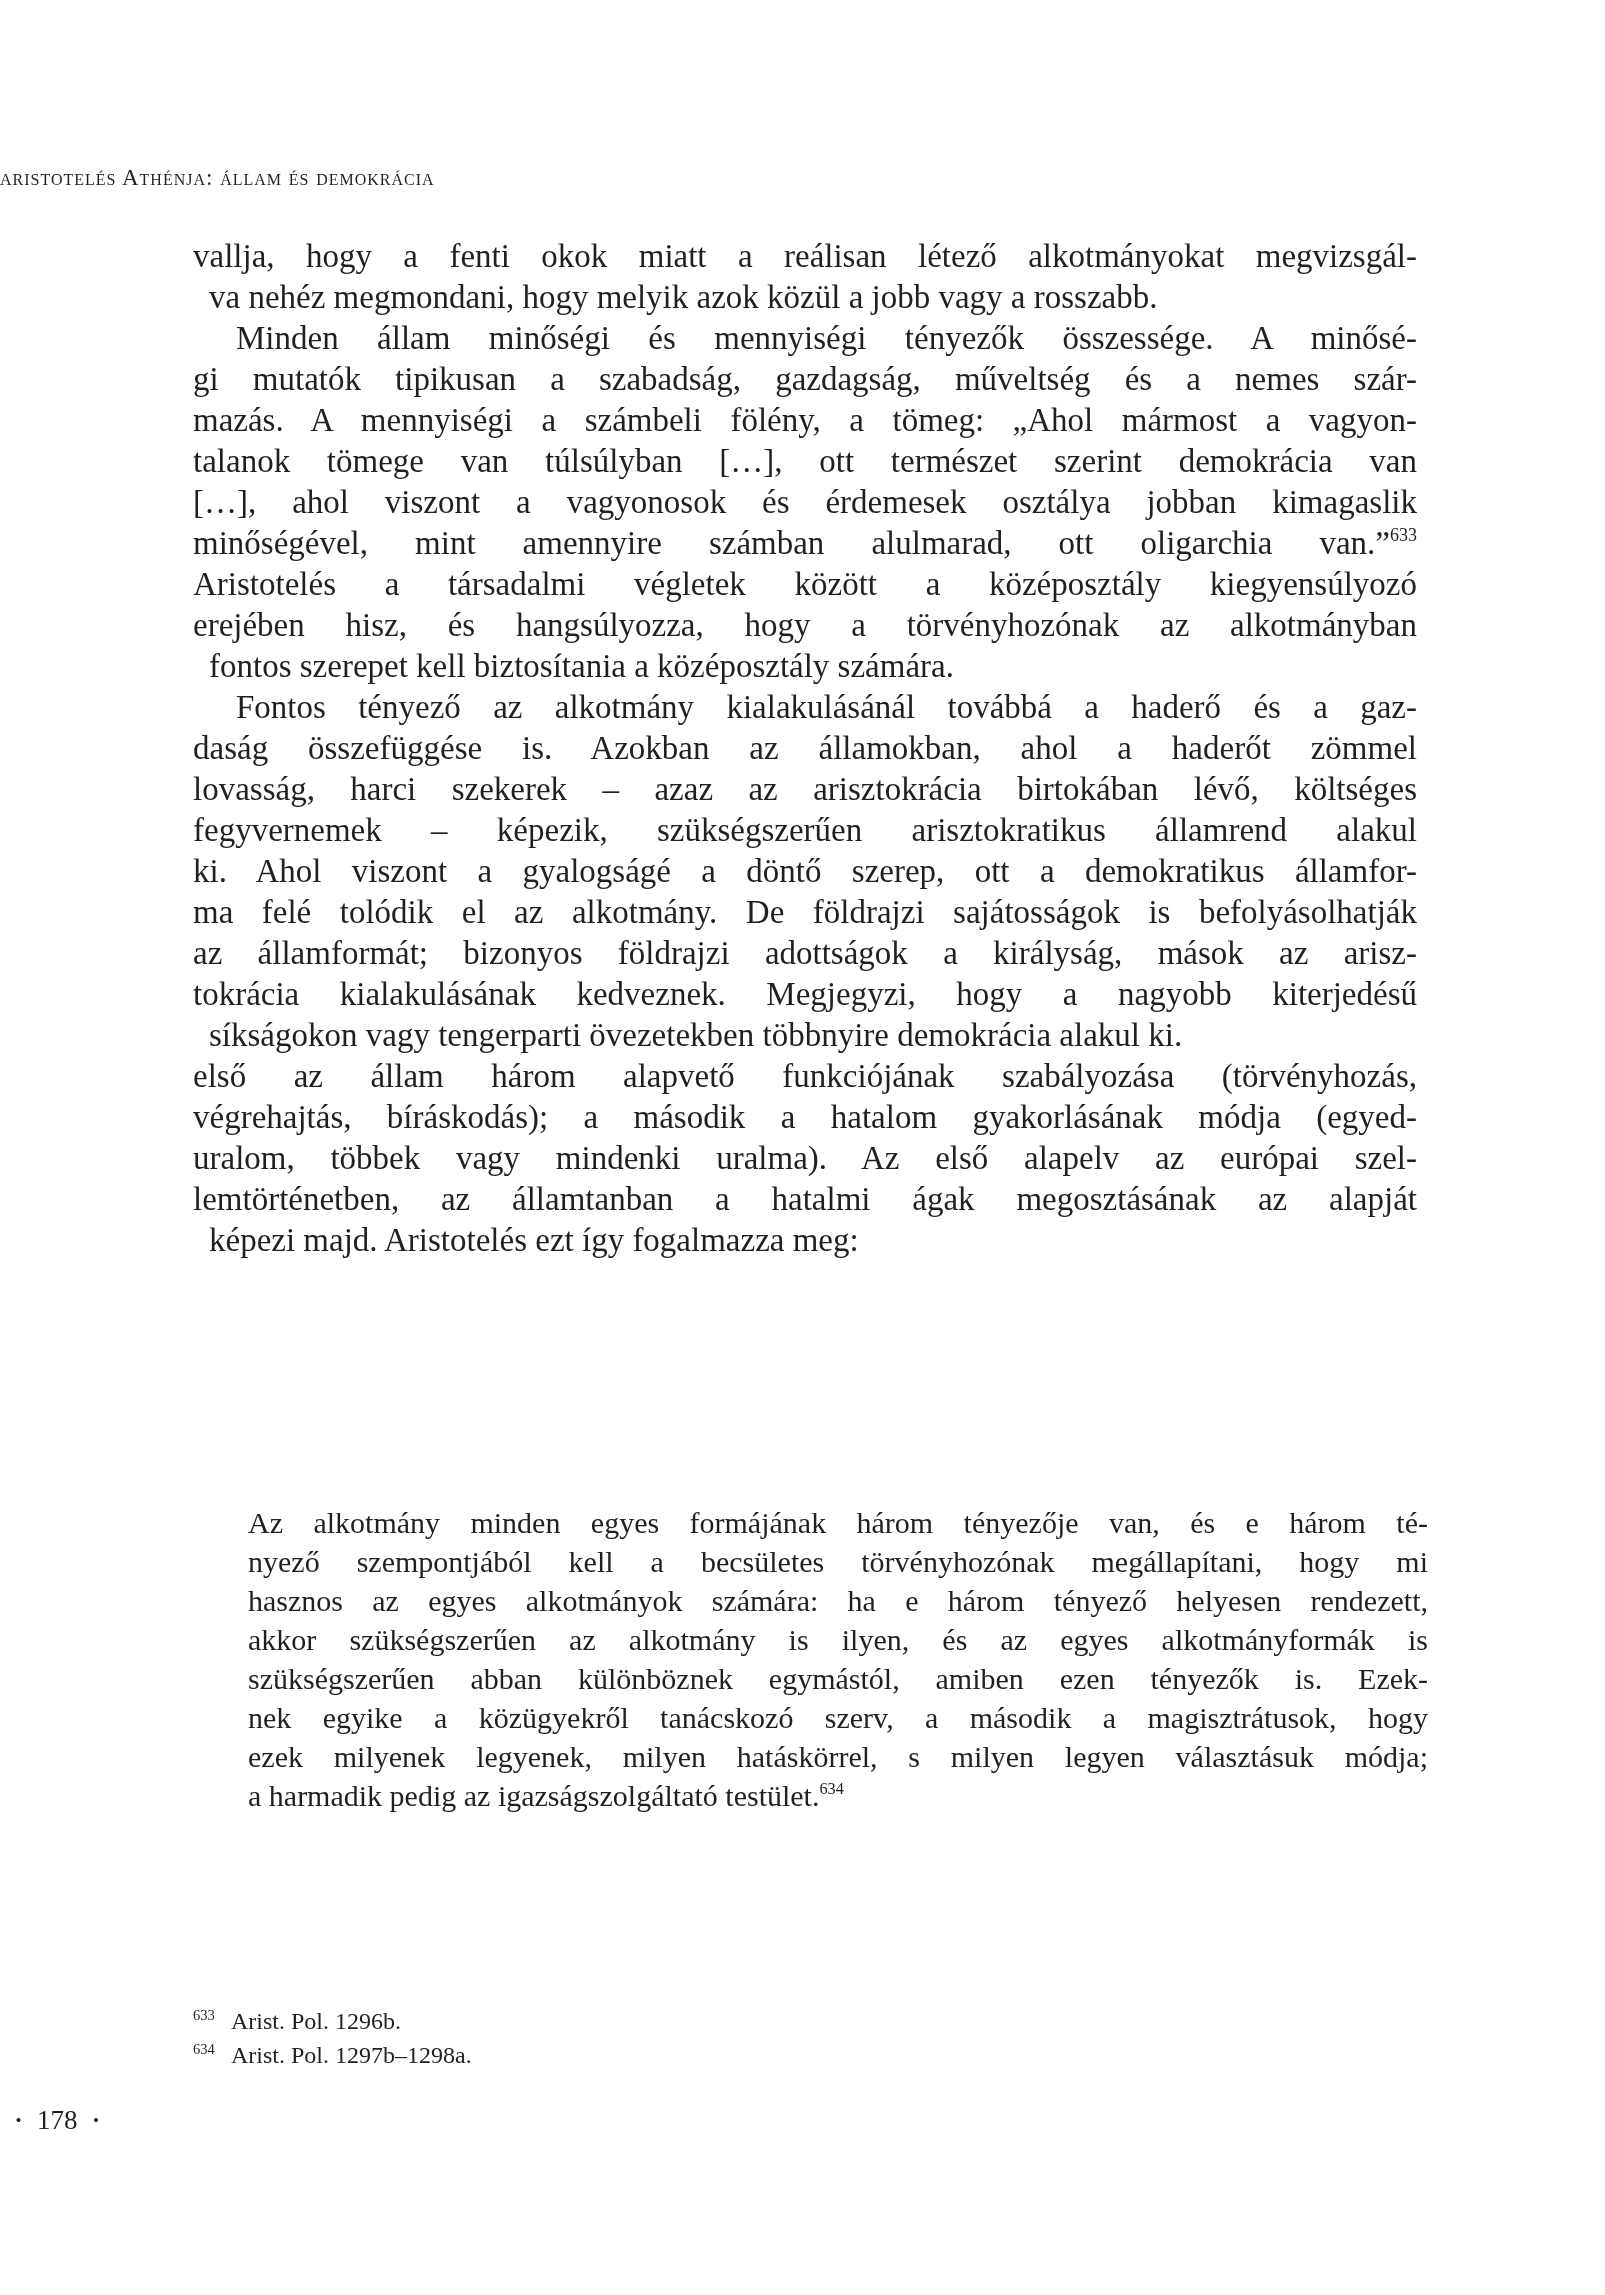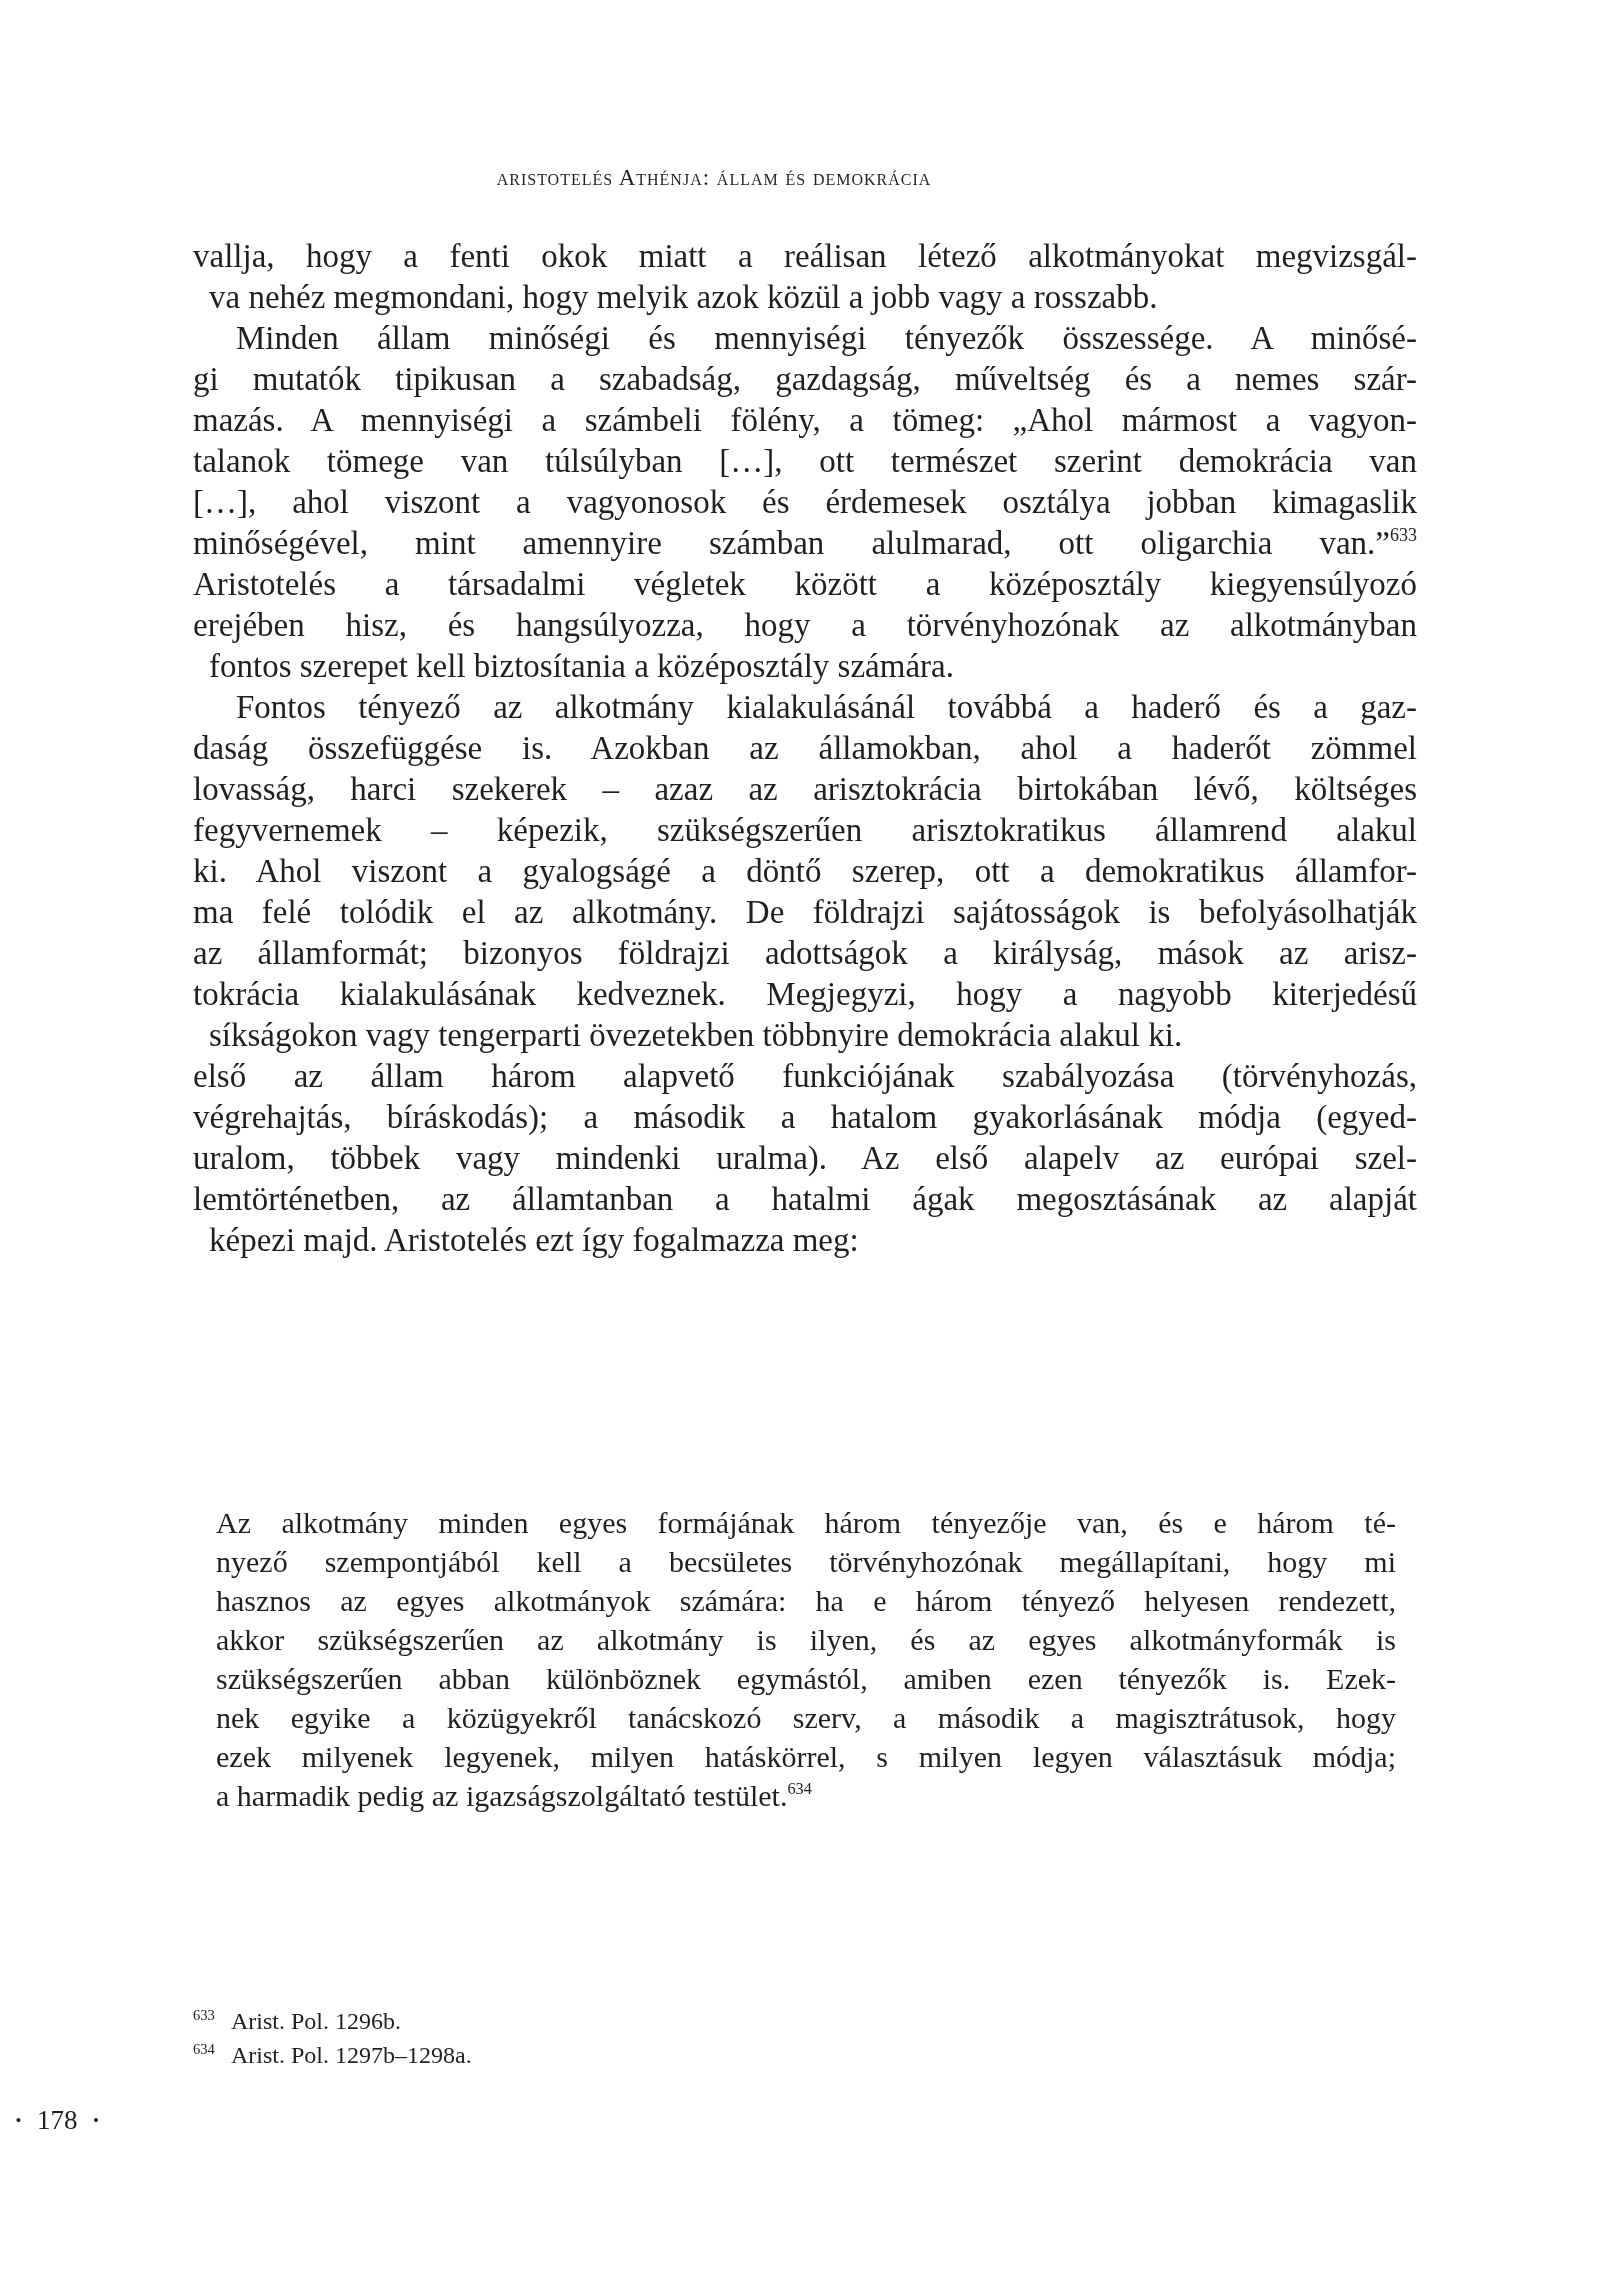--- a/index.html
+++ b/index.html
@@ -3,35 +3,35 @@
 <meta charset="utf-8">
 <style>
   html, body { margin: 0; padding: 0; background: #ffffff; }
   body {
     width: 1605px; height: 2295px; position: relative; overflow: hidden;
     font-family: "Liberation Serif", "DejaVu Serif", serif;
     color: #231f20;
   }
   .running-head {
     position: absolute; top: 165px; left: 0; width: 1428px;
-    text-align: center; font-size: 23px; letter-spacing: 1px;
+    text-align: left; font-size: 23px; letter-spacing: 1px;
     font-variant: small-caps; color: #231f20;
   }
   .body-text {
     position: absolute; top: 236px; left: 193px; width: 1224px;
   }
   .line {
     display: block; font-size: 33px; line-height: 41px; height: 41px;
     white-space: nowrap; text-align: justify; text-align-last: justify;
   }
   .line.last { text-align-last: left; margin-left: 16px; }
   .line.indent { padding-left: 43px; }
   sup.fnref { font-size: 18px; vertical-align: 13px; line-height: 0; }
   .block-quote {
-    position: absolute; top: 1503px; left: 216px; width: 1180px;
+    position: absolute; top: 1503px; left: 248px; width: 1180px;
   }
   .qline {
     display: block; font-size: 30px; line-height: 39px; height: 39px;
     white-space: nowrap; text-align: justify; text-align-last: justify;
   }
   .qline.last { text-align-last: left; }
   sup.qref { font-size: 16.3px; vertical-align: 12px; line-height: 0; }
   .footnotes {
     position: absolute; top: 2004px; left: 193px; width: 860px;
   }

